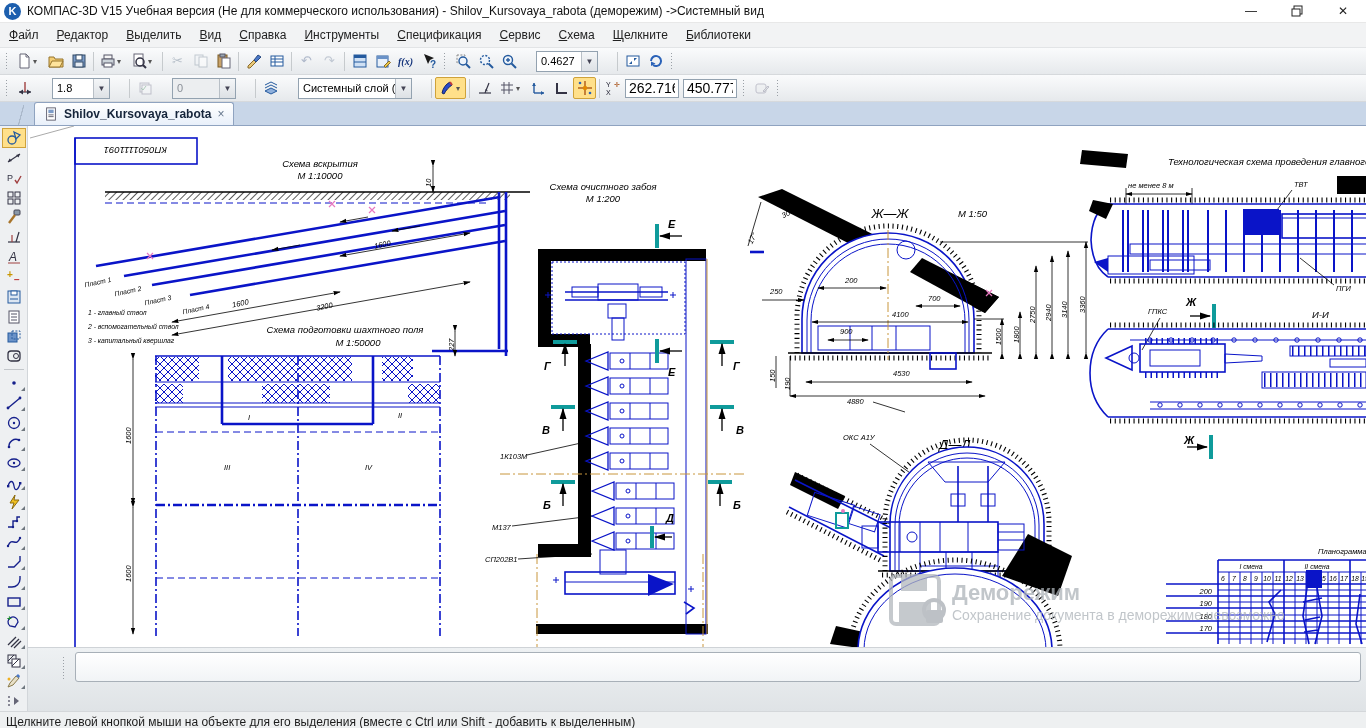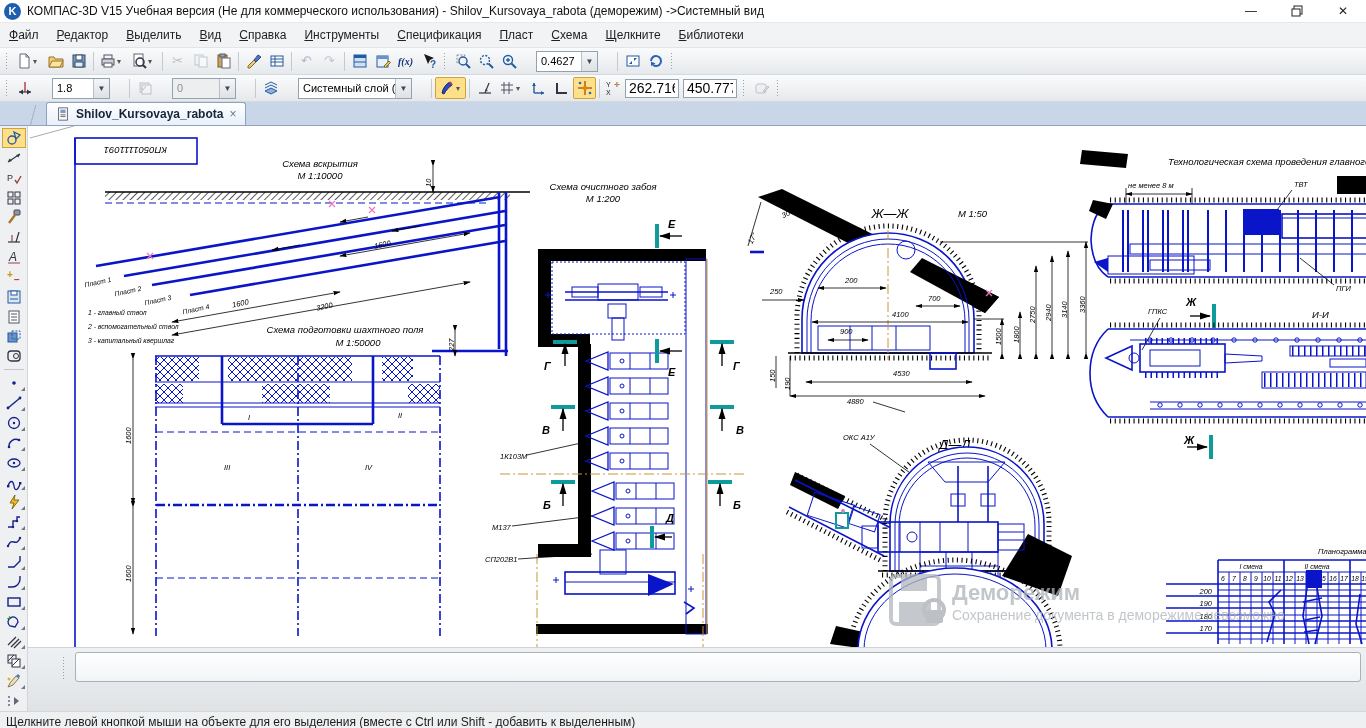--- a/index.html
+++ b/index.html
@@ -32,21 +32,21 @@
   .uni{font-size:13px;line-height:16px}
   .combo{height:19px;background:#fff;border:1px solid #93a2b0;display:flex;align-items:center;
     font-size:11px;margin:0 16px}
   .combo .cval{padding:0 4px;flex:1;white-space:nowrap;overflow:hidden}
   .combo .carr{width:15px;height:100%;background:linear-gradient(#f4f6f8,#dde1e5);
     border-left:1px solid #b8bfc6;display:flex;align-items:center;justify-content:center;font-size:8px;color:#445}
   .combo.dis{background:#eceef0;color:#8a9098}
   .nfield{width:46px;height:17px;border:1px solid #93a2b0;background:#fff;font-size:14px;text-align:right;
     padding:0 3px;margin:18px 2px;font-family:"Liberation Sans",sans-serif}
   
-  .tabbar{height:23px;background:#c8d6e8;border-bottom:1px solid #8fa3c0;display:flex;align-items:flex-end;padding-left:20px}
+  .tabbar{height:23px;background:#c8d6e8;border-bottom:1px solid #8fa3c0;display:flex;align-items:flex-end;padding-left:8px}
   .tabslope{width:26px;height:20px;background:linear-gradient(105deg,transparent 48%,#aab8ca 49%,#aab8ca 52%,transparent 53%)}
   .tab{height:22px;background:linear-gradient(#ffffff,#e9f0fa);border:1px solid #8fa3c0;border-bottom:none;
     border-radius:3px 3px 0 0;display:flex;align-items:center;padding:0 9px;font-weight:bold;font-size:12px;color:#15243a;gap:6px}
   .tabclose{font-weight:normal;color:#67788e;font-size:12px}
   
   .workrow{display:flex;height:585px}
   .lefttb{width:28px;background:#eef0f2;border-right:1px solid #d2d6da;display:flex;flex-direction:column;
     align-items:center;padding-top:2px;box-sizing:border-box}
   .lcell{width:24px;height:20px;display:flex;align-items:center;justify-content:center;position:relative}
   .lcell.fly::after{content:"";position:absolute;right:1px;bottom:2px;border-left:4px solid transparent;
@@ -102,21 +102,21 @@
 </div>
 
 <div class="menubar">
   <span class="menu-item">Файл</span>
   <span class="menu-item">Редактор</span>
   <span class="menu-item">Выделить</span>
   <span class="menu-item">Вид</span>
   <span class="menu-item">Справка</span>
   <span class="menu-item">Инструменты</span>
   <span class="menu-item">Спецификация</span>
-  <span class="menu-item">Пласт</span>
+  <span class="menu-item">Сервис</span>
   <span class="menu-item">Схема</span>
   <span class="menu-item">Щелкните</span>
   <span class="menu-item">Библиотеки</span>
 </div>
 
 <div class="toolbar">
   <div class="grip"></div>
   <div class="tbtn dd">
     <svg class="ic" viewBox="0 0 16 16">
         <path d="M4 1h6l3 3v11H4z" fill="#fff" stroke="#667"></path>

